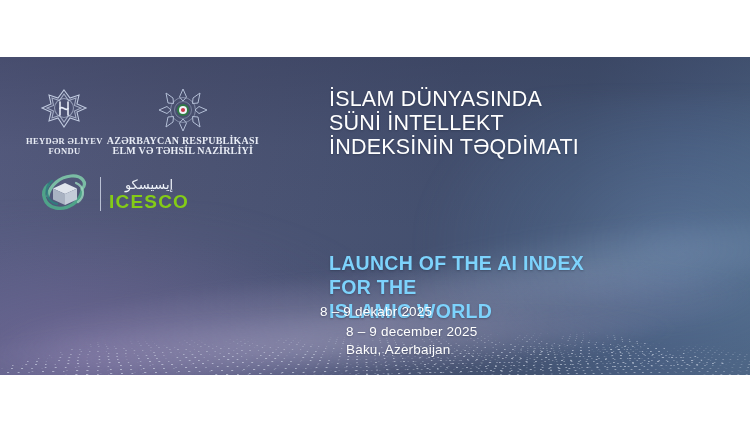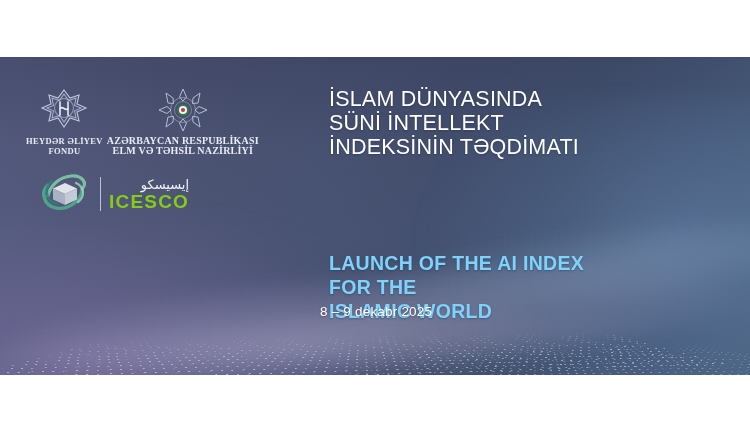--- a/index.html
+++ b/index.html
@@ -203,21 +203,21 @@
     gap: 8px;
   }
   .icesco-divider {
     width: 1px;
     height: 34px;
     background: rgba(222,230,243,0.75);
   }
   .icesco-words {
     display: flex;
     flex-direction: column;
-    align-items: flex-end;
+    align-items: center;
     line-height: 1;
   }
   .icesco-ar {
     color: #eef2f9;
     font-size: 13px;
     font-family: "DejaVu Sans", sans-serif;
     letter-spacing: 0.5px;
     margin-bottom: 1px;
   }
   .icesco-en {
@@ -376,16 +376,20 @@
       <h2 class="title-en">LAUNCH OF THE AI INDEX
 FOR THE
 ISLAMIC WORLD</h2>
     </div>
 
     <div class="dates">
       <div class="date-col left">
         <div class="date-line">8 – 9 dekabr 2025</div>
       </div>
       <div class="date-sep"></div>
+      <div class="date-col right">
+        <div class="date-line">8 – 9 december 2025</div>
+        <div class="place-line">Baku, Azerbaijan</div>
+      </div>
     </div>
 
   </div>
 </div>
 
 </body></html>

